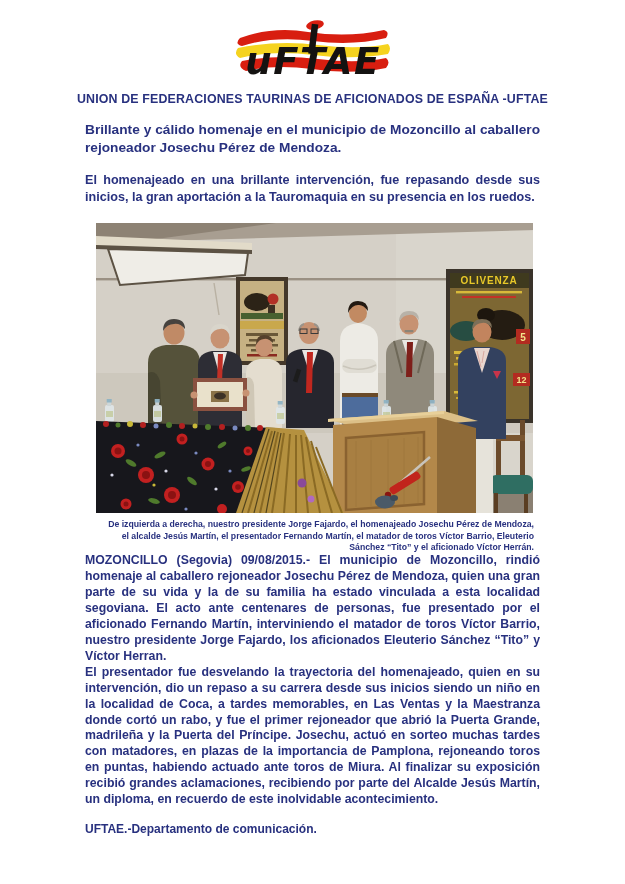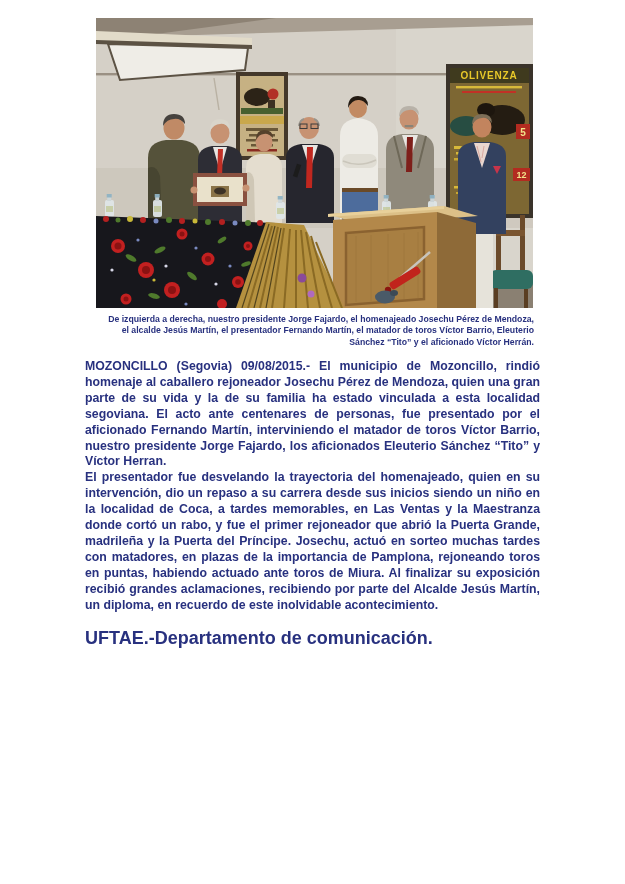--- a/index.html
+++ b/index.html
@@ -21,38 +21,52 @@
     margin:15px 0 0 0;font-size:12.6px;font-weight:bold;line-height:1.31;
     text-align:justify;color:#28317f;
   }
   .photo-figure{margin:18px 0 0 0;padding:0;}
   .photo{display:block;margin-left:11px;width:492px;height:290px;}
   .photo svg{display:block;}
   .caption{
     margin:6px 6px 0 16px;font-size:8.7px;font-weight:bold;line-height:1.3;
     text-align:right;color:#28317f;
   }
-  .body-text{margin-top:11px;}
+  .body-text{}
   .body-text p{
     margin:0;font-size:12.3px;font-weight:bold;line-height:1.295;
     text-align:justify;color:#28317f;
   }
   .signoff{
-    margin:14px 0 0 0;font-size:18px;font-weight:bold;color:#28317f;
+    margin:14px 0 0 0;font-size:12px;font-weight:bold;color:#28317f;
   }
 </style>
 </head>
 <body>
 
 <div class="page">
 
+  <header class="masthead">
+    <svg class="logo" viewBox="0 0 190 74" xmlns="http://www.w3.org/2000/svg">
+
+      <path d="M22,24 Q55,12 90,18 Q130,24 166,16 Q172,18 168,24 Q135,32 95,27 Q55,22 24,32 Q16,30 22,24 Z" fill="#d81e10"></path>
+      <path d="M20,34 Q60,26 100,31 Q140,36 170,30 Q174,34 170,40 Q135,46 95,41 Q55,36 22,44 Q15,40 20,34 Z" fill="#f5d31f"></path>
+      <path d="M24,47 Q60,40 100,45 Q140,50 168,44 Q173,48 168,54 Q132,61 94,55 Q56,50 28,57 Q19,53 24,47 Z" fill="#d81e10"></path>
+      <ellipse cx="97" cy="11" rx="9" ry="4.5" transform="rotate(-12 97 11)" fill="#d81e10"></ellipse>
+      <rect x="92" y="10" width="6.5" height="30" transform="rotate(7 95 25)" fill="#141211"></rect>
+      <text x="95" y="60" text-anchor="middle" font-family="DejaVu Sans, sans-serif" font-size="37" font-weight="bold" font-style="italic" letter-spacing="1.5" fill="#141211">uFTAE</text>
+    </svg>
+    <div class="org-line">UNION DE FEDERACIONES TAURINAS DE AFICIONADOS DE ESPAÑA -UFTAE</div>
+  </header>
 
   <main class="content">
 
-
+    <h1 class="headline">Brillante y cálido homenaje en el municipio de Mozoncillo al caballero rejoneador Josechu Pérez de Mendoza.</h1>
+
+    <p class="standfirst">El homenajeado en una brillante intervención, fue repasando desde sus inicios, la gran aportación a la Tauromaquia en su presencia en los ruedos.</p>
 
     <figure class="photo-figure">
       <div class="photo">
         <svg viewBox="0 0 437 290" width="437" height="290" xmlns="http://www.w3.org/2000/svg">
 
           <rect x="0" y="0" width="437" height="290" fill="#d5d0c7"></rect>
           <rect x="300" y="8" width="137" height="282" fill="#d9d5cc"></rect>
           <rect x="0" y="150" width="437" height="60" fill="#c9c3b8" opacity="0.65"></rect>
 
           <polygon points="0,0 437,0 437,7 0,20" fill="#a89e91"></polygon>

